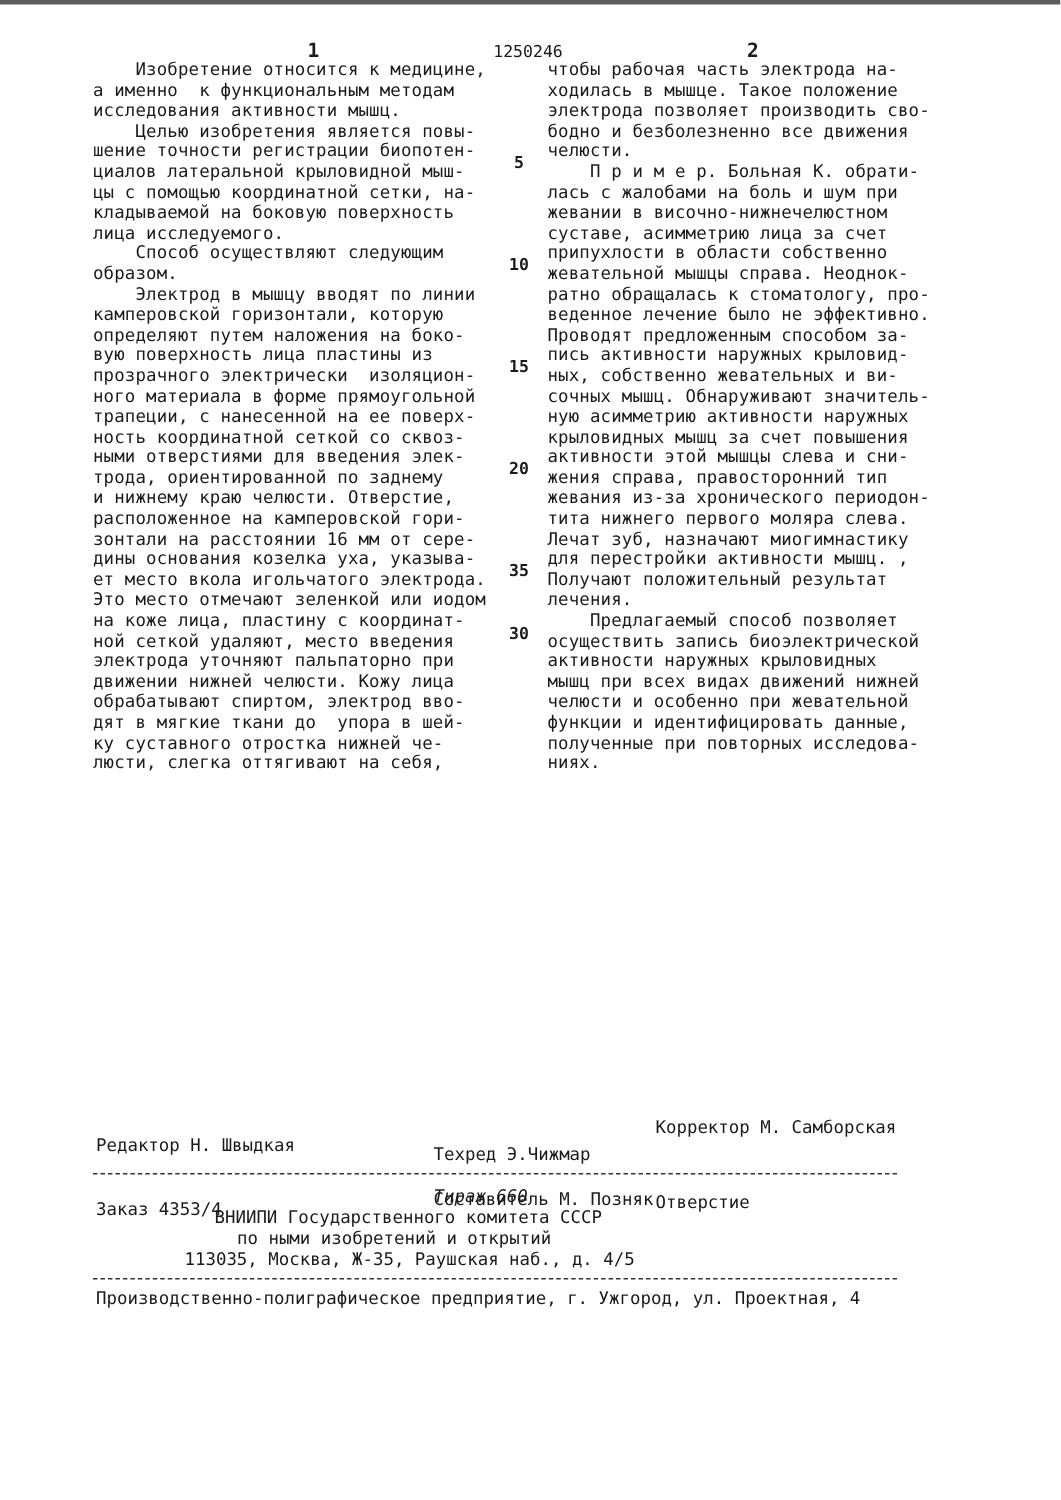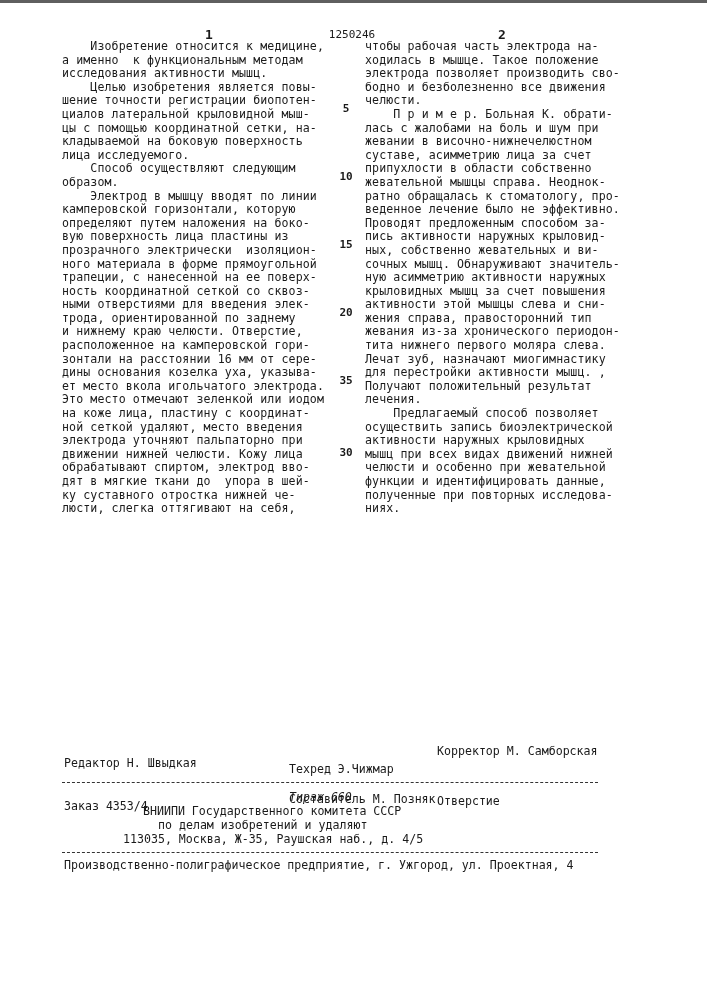--- a/index.html
+++ b/index.html
@@ -26,27 +26,27 @@
 <div class="pagenum" style="left:498px;">2</div>
 
 <div class="col col-left" id="colL"><p>    Изобретение относится к медицине,</p><p>а именно  к функциональным методам</p><p>исследования активности мышц.</p><p>    Целью изобретения является повы-</p><p>шение точности регистрации биопотен-</p><p>циалов латеральной крыловидной мыш-</p><p>цы с помощью координатной сетки, на-</p><p>кладываемой на боковую поверхность</p><p>лица исследуемого.</p><p>    Способ осуществляют следующим</p><p>образом.</p><p>    Электрод в мышцу вводят по линии</p><p>камперовской горизонтали, которую</p><p>определяют путем наложения на боко-</p><p>вую поверхность лица пластины из</p><p>прозрачного электрически  изоляцион-</p><p>ного материала в форме прямоугольной</p><p>трапеции, с нанесенной на ее поверх-</p><p>ность координатной сеткой со сквоз-</p><p>ными отверстиями для введения элек-</p><p>трода, ориентированной по заднему</p><p>и нижнему краю челюсти. Отверстие,</p><p>расположенное на камперовской гори-</p><p>зонтали на расстоянии 16 мм от сере-</p><p>дины основания козелка уха, указыва-</p><p>ет место вкола игольчатого электрода.</p><p>Это место отмечают зеленкой или иодом</p><p>на коже лица, пластину с координат-</p><p>ной сеткой удаляют, место введения</p><p>электрода уточняют пальпаторно при</p><p>движении нижней челюсти. Кожу лица</p><p>обрабатывают спиртом, электрод вво-</p><p>дят в мягкие ткани до  упора в шей-</p><p>ку суставного отростка нижней че-</p><p>люсти, слегка оттягивают на себя,</p></div>
 <div class="col col-right" id="colR"><p>чтобы рабочая часть электрода на-</p><p>ходилась в мышце. Такое положение</p><p>электрода позволяет производить сво-</p><p>бодно и безболезненно все движения</p><p>челюсти.</p><p>    П р и м е р. Больная К. обрати-</p><p>лась с жалобами на боль и шум при</p><p>жевании в височно-нижнечелюстном</p><p>суставе, асимметрию лица за счет</p><p>припухлости в области собственно</p><p>жевательной мышцы справа. Неоднок-</p><p>ратно обращалась к стоматологу, про-</p><p>веденное лечение было не эффективно.</p><p>Проводят предложенным способом за-</p><p>пись активности наружных крыловид-</p><p>ных, собственно жевательных и ви-</p><p>сочных мышц. Обнаруживают значитель-</p><p>ную асимметрию активности наружных</p><p>крыловидных мышц за счет повышения</p><p>активности этой мышцы слева и сни-</p><p>жения справа, правосторонний тип</p><p>жевания из-за хронического периодон-</p><p>тита нижнего первого моляра слева.</p><p>Лечат зуб, назначают миогимнастику</p><p>для перестройки активности мышц. ,</p><p>Получают положительный результат</p><p>лечения.</p><p>    Предлагаемый способ позволяет</p><p>осуществить запись биоэлектрической</p><p>активности наружных крыловидных</p><p>мышц при всех видах движений нижней</p><p>челюсти и особенно при жевательной</p><p>функции и идентифицировать данные,</p><p>полученные при повторных исследова-</p><p>ниях.</p></div>
 
 <div class="line-no" style="top:102px;">5</div>
 <div class="line-no" style="top:170px;">10</div>
 <div class="line-no" style="top:238px;">15</div>
 <div class="line-no" style="top:306px;">20</div>
 <div class="line-no" style="top:374px;">35</div>
-<div class="line-no" style="top:446px;">30</div>
+<div class="line-no" style="top:416px;">30</div>
 
 <div class="footer" style="left:289px; top:792px;">Составитель М. Позняк</div>
 <div class="footer" style="left:64px; top:756px;">Редактор Н. Швыдкая</div>
 <div class="footer" style="left:289px; top:762px;">Техред Э.Чижмар</div>
 <div class="footer" style="left:437px; top:744px;">Корректор М. Самборская</div>
 <div class="dash" style="top:782px;"></div>
 <div class="footer" style="left:64px; top:786px;margin-top:13px;">Заказ 4353/4</div>
 <div class="footer" style="left:289px; top:790px;font-style:italic;">Тираж 660</div>
 <div class="footer" style="left:437px; top:794px;">Отверстие</div>
 <div class="footer" style="left:143px; top:804px;">ВНИИПИ Государственного комитета СССР</div>
-<div class="footer" style="left:158px; top:818px;">по делам изобретений и удаляют</div>
+<div class="footer" style="left:158px; top:818px;">по ными изобретений и открытий</div>
 <div class="footer" style="left:123px; top:832px;">113035, Москва, Ж-35, Раушская наб., д. 4/5</div>
 <div class="dash" style="top:852px;"></div>
 <div class="footer" style="left:64px; top:858px;">Производственно-полиграфическое предприятие, г. Ужгород, ул. Проектная, 4</div>
 
 </body></html>

